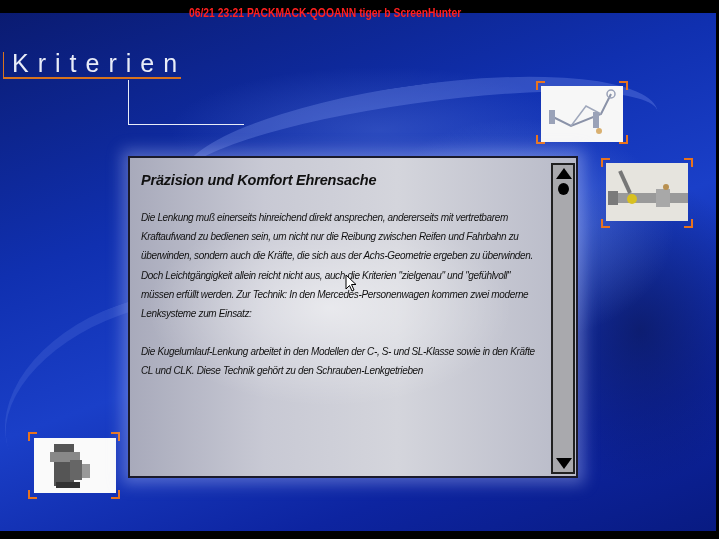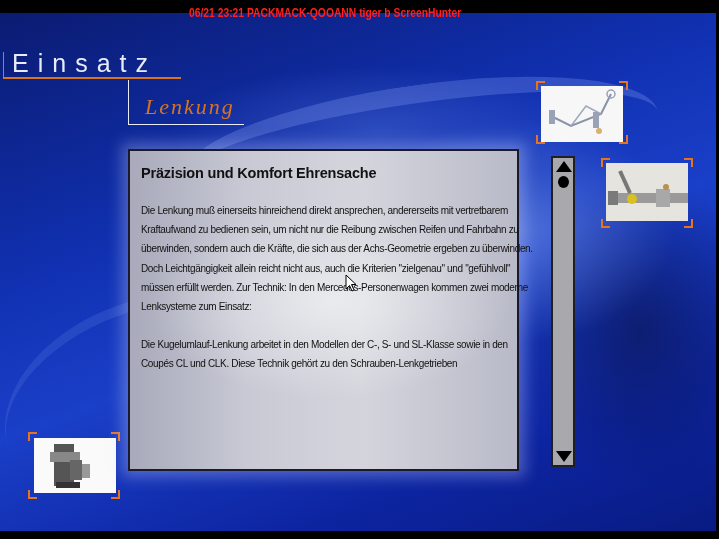--- a/index.html
+++ b/index.html
@@ -43,26 +43,27 @@
 
     .thumb { position: absolute; }
     .thumb .img { position: absolute; background: #fafafa; }
     .corner { position: absolute; width: 9px; height: 9px; border-color: #e8731e; border-style: solid; border-width: 0; }
     .c-tl { border-top-width: 2px; border-left-width: 2px; }
     .c-tr { border-top-width: 2px; border-right-width: 2px; }
     .c-bl { border-bottom-width: 2px; border-left-width: 2px; }
     .c-br { border-bottom-width: 2px; border-right-width: 2px; }
 
     #panel {
-      position: absolute; left: 128px; top: 149px; width: 391px; height: 322px;
+      position: absolute; left: 128px; top: 156px; width: 450px; height: 322px;
       border: 2px solid #1a1a2a;
       background:
         radial-gradient(ellipse 260px 140px at 200px 150px, rgba(255,255,255,0.55), rgba(255,255,255,0) 70%),
         linear-gradient(90deg, #a8aabb 0%, #c8c9d4 30%, #d4d5dc 60%, #b8bac8 100%);
       box-shadow: 0 0 14px 6px rgba(200,210,255,0.35);
+      font-style: italic;
     }
     .content {
       position: absolute; left: 11px; top: 12px; width: 400px;
       font-family: "Liberation Sans", sans-serif; color: #111;
     }
     .heading { font-weight: bold; font-size: 14.5px; line-height: 20px; margin-bottom: 18px; letter-spacing: -0.2px; }
     .para { font-size: 10px; line-height: 19.2px; letter-spacing: -0.35px; margin-bottom: 19px; }
 
     #scrollbar {
       position: absolute; left: 421px; top: 5px; width: 24px; height: 311px;
@@ -80,24 +81,23 @@
 <body>
 
 <div id="stage">
   <div class="swoosh1"></div>
   <div class="swoosh2"></div>
 
   <div id="topbar"></div>
   <div class="watermark">06/21  23:21  PACKMACK-QOOANN  tiger b  ScreenHunter</div>
 
   <div class="title-tick-orange"></div>
-  <div class="title-main">Einsatz</div>
+  <div class="title-main">Kriterien</div>
   <div class="title-line-orange"></div>
   <div class="title-line-white-v"></div>
-  <div class="title-sub">Lenkung</div>
   <div class="title-line-white-h"></div>
 
   <div class="thumb" style="left:536px;top:81px;width:92px;height:63px;">
     <div class="corner c-tl" style="left:0;top:0;"></div>
     <div class="corner c-tr" style="right:0;top:0;"></div>
     <div class="corner c-bl" style="left:0;bottom:0;"></div>
     <div class="corner c-br" style="right:0;bottom:0;"></div>
     <div class="img" style="left:5px;top:5px;width:82px;height:56px;">
       <svg width="82" height="56">
         <rect x="0" y="0" width="82" height="56" fill="#f7f7f7"></rect>
@@ -143,21 +143,21 @@
         <rect x="48" y="26" width="8" height="14" fill="#999"></rect>
         <rect x="22" y="44" width="24" height="6" fill="#333"></rect>
       </svg>
     </div>
   </div>
 
   <div id="panel">
     <div class="content">
       <div class="heading">Präzision und Komfort Ehrensache</div>
       <div class="para">Die Lenkung muß einerseits hinreichend direkt ansprechen, andererseits mit vertretbarem Kraftaufwand zu bedienen sein, um nicht nur die Reibung zwischen Reifen und Fahrbahn zu überwinden, sondern auch die Kräfte, die sich aus der Achs-Geometrie ergeben zu überwinden. Doch Leichtgängigkeit allein reicht nicht aus, auch die Kriterien "zielgenau" und "gefühlvoll" müssen erfüllt werden. Zur Technik: In den Mercedes-Personenwagen kommen zwei moderne Lenksysteme zum Einsatz:</div>
-      <div class="para">Die Kugelumlauf-Lenkung arbeitet in den Modellen der C-, S- und SL-Klasse sowie in den Coupés CL und CLK. Diese Technik gehört zu den Schrauben-Lenkgetrieben</div>
+      <div class="para">Die Kugelumlauf-Lenkung arbeitet in den Modellen der C-, S- und SL-Klasse sowie in den Kräfte CL und CLK. Diese Technik gehört zu den Schrauben-Lenkgetrieben</div>
     </div>
     <div id="scrollbar">
       <div class="tri-up"></div>
       <div class="knob"></div>
       <div class="tri-down"></div>
     </div>
   </div>
 
   <div class="cursor">
     <svg width="12" height="18">

